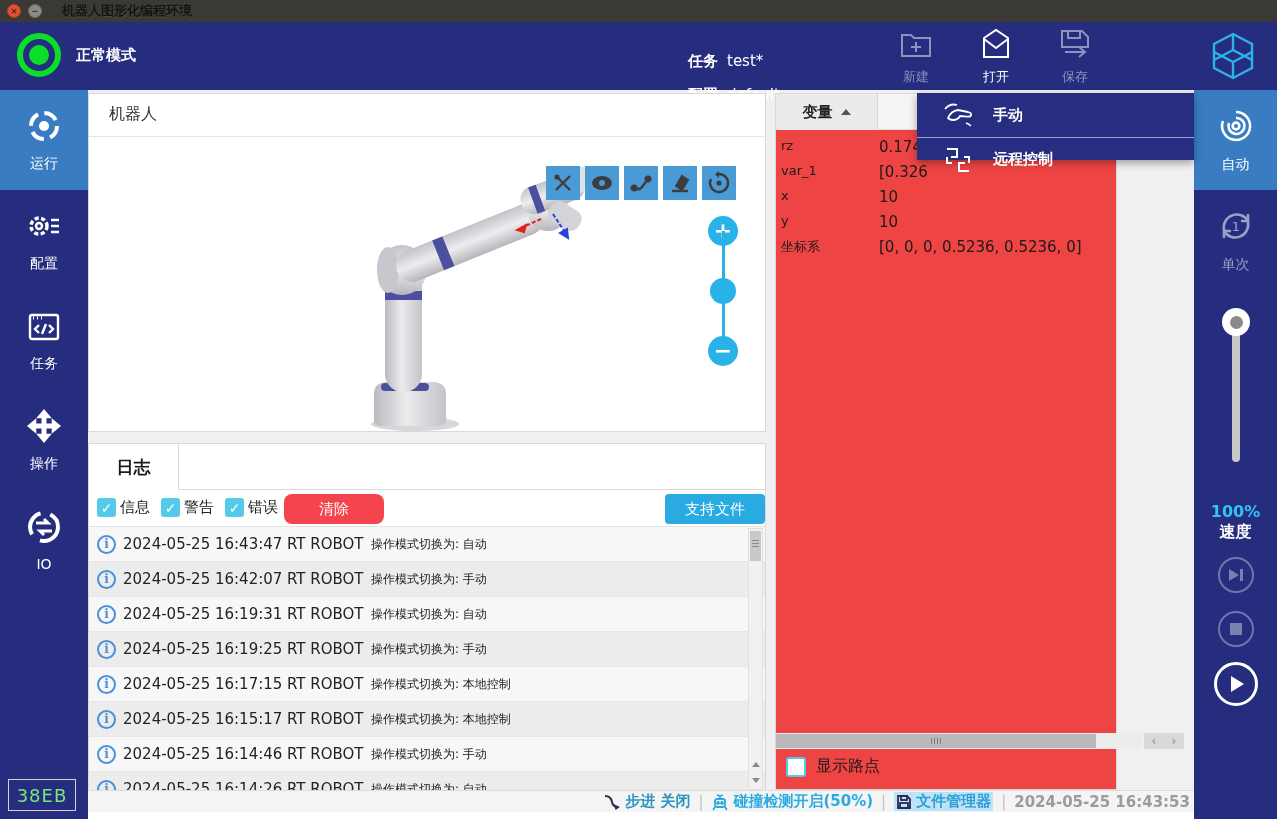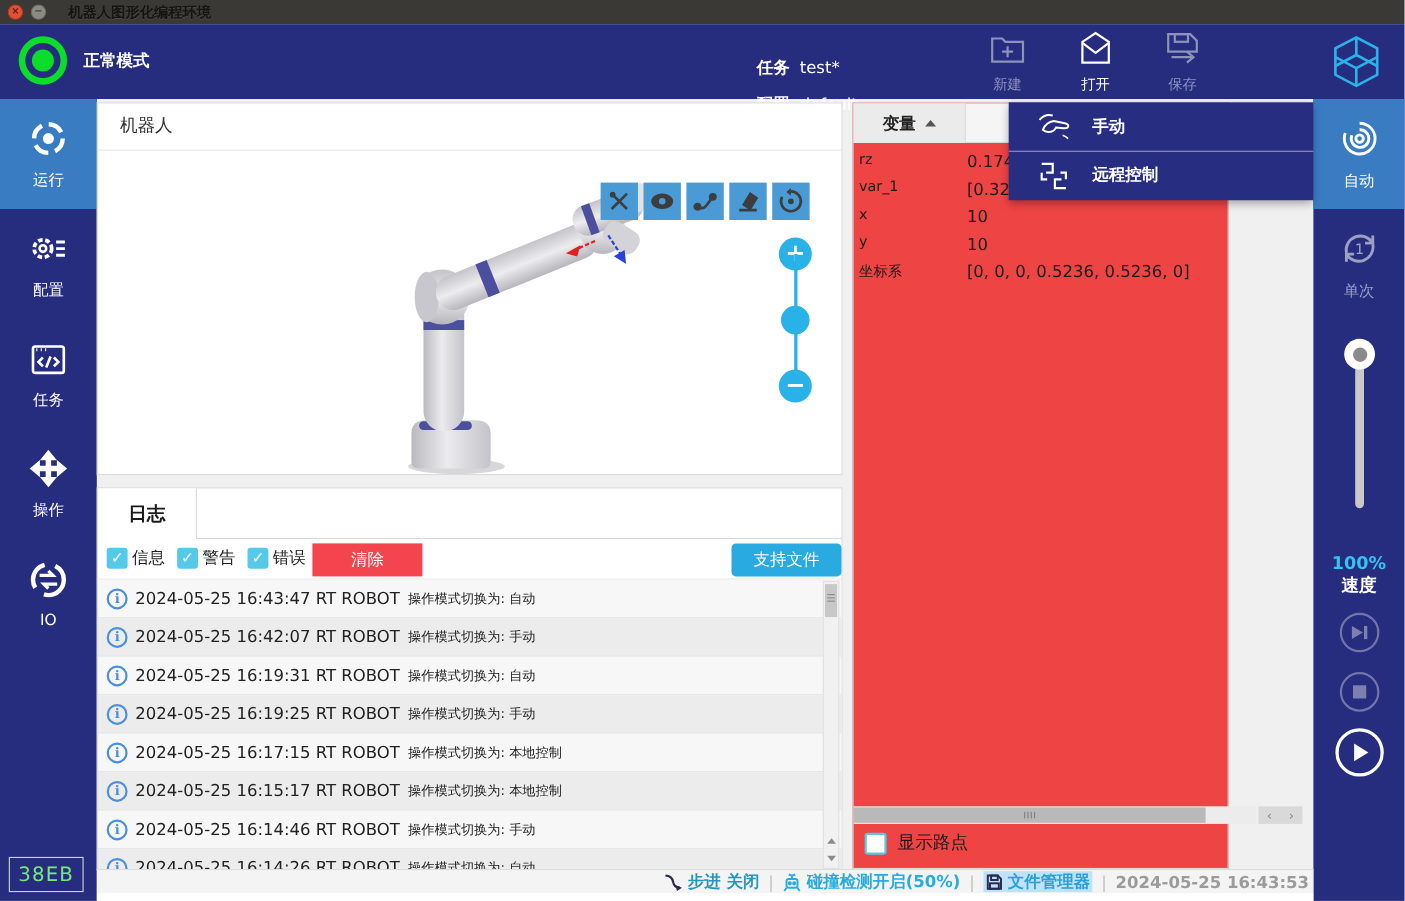--- a/index.html
+++ b/index.html
@@ -63,21 +63,21 @@
 
   
   .log-tabs { position:absolute; left:88px; top:443px; width:678px; height:47px; background:#fff; border:1px solid #d9d9d9; border-bottom:1px solid #d9d9d9; }
   .tab { position:absolute; top:0; height:47px; width:90px; display:flex; align-items:center; justify-content:center; font-size:17px; cursor:pointer; border-right:1px solid #d9d9d9; background:#fff; }
   .tab.active { color:#1a1a1a; font-weight:bold; }
   .tab.inactive { color:#bdbdbd; font-weight:bold; }
   .filter-row { position:absolute; left:88px; top:490px; width:678px; height:37px; background:#fff; border-left:1px solid #d9d9d9; border-right:1px solid #d9d9d9; border-bottom:1px solid #e3e3e3; }
   .chk-group { position:absolute; top:8px; display:flex; align-items:center; gap:4px; cursor:pointer; }
   .chk { width:19px; height:19px; border-radius:3px; background:#55c9ea; color:#fff; font-size:14px; display:flex; align-items:center; justify-content:center; }
   .chk-lbl { font-size:15px; color:#222; }
-  .btn-clear { position:absolute; left:195px; top:4px; width:100px; height:30px; background:#f4454e; color:#fff; font-size:15px; border:none; border-radius:0; cursor:pointer; font-family:inherit; }
+  .btn-clear { position:absolute; left:195px; top:4px; width:100px; height:30px; background:#f4454e; color:#fff; font-size:15px; border:none; border-radius:8px; cursor:pointer; font-family:inherit; }
   .btn-support { position:absolute; left:576px; top:4px; width:100px; height:30px; background:#29abe2; color:#fff; font-size:15px; border:none; border-radius:4px; cursor:pointer; font-family:inherit; }
   .log-list { position:absolute; left:88px; top:527px; width:678px; height:264px; background:#fff; overflow:hidden; border-left:1px solid #d9d9d9; border-right:1px solid #d9d9d9; }
   .log-row { position:relative; width:100%; height:35px; display:flex; align-items:center; border-bottom:1px solid #e6e6e6; }
   .log-row:nth-child(odd) { background:#f7f7f7; }
   .log-row:nth-child(even) { background:#ececec; }
   .info-ic { position:absolute; left:8px; width:19px; height:19px; border:2px solid #4a90d9; border-radius:50%; color:#4a90d9; font-size:12px; font-weight:bold; display:flex; align-items:center; justify-content:center; font-family:"DejaVu Serif","Liberation Serif",serif; }
   .log-time { position:absolute; left:34px; font-size:15px; color:#222; }
   .log-src  { position:absolute; left:198px; font-size:15px; color:#222; }
   .log-msg  { position:absolute; left:282px; font-size:12px; color:#222; }
   .log-vscroll { position:absolute; left:748px; top:528px; width:15px; height:262px; background:#f1f1f1; border:1px solid #e0e0e0; }
@@ -98,21 +98,21 @@
   .vars-hscroll { position:absolute; left:0; top:639px; width:366px; height:16px; background:#ececec; }
   .vars-hthumb { position:absolute; left:0; top:1px; width:320px; height:14px; background:#b9b9b9; }
   .vars-hthumb:before { content:""; position:absolute; left:158px; top:4px; width:1px; height:6px; background:#7d7d7d; box-shadow:3px 0 0 #7d7d7d, -3px 0 0 #7d7d7d, 6px 0 0 #7d7d7d; }
   .hs-btns { position:absolute; left:368px; top:639px; width:40px; height:16px; background:#d9d9d9; display:flex; }
   .hs-btn { width:20px; height:16px; display:flex; align-items:center; justify-content:center; color:#8a8a8a; font-size:12px; cursor:pointer; }
   .waypoint-row { position:absolute; left:10px; top:662px; display:flex; align-items:center; gap:10px; cursor:pointer; }
   .chk-empty { width:20px; height:20px; border:2px solid #55c9ea; border-radius:3px; background:#fff; }
   .waypoint-lbl { font-size:16px; color:#1a1a1a; }
 
   
-  .dropdown { position:absolute; left:917px; top:93px; width:277px; height:89px; background:#272d80; box-shadow:0 3px 8px rgba(0,0,0,0.35); z-index:50; }
+  .dropdown { position:absolute; left:917px; top:93px; width:277px; height:67px; background:#272d80; box-shadow:0 3px 8px rgba(0,0,0,0.35); z-index:50; }
   .dd-item { width:100%; height:44px; display:flex; align-items:center; cursor:pointer; }
   .dd-item + .dd-item { border-top:1px solid rgba(255,255,255,0.55); }
   .dd-ic { margin-left:24px; width:34px; display:flex; justify-content:center; }
   .dd-lbl { color:#fff; font-size:15px; font-weight:bold; margin-left:18px; }
 
   
   .statusbar { position:absolute; left:88px; top:790px; width:1106px; height:22px; background:#f4f4f4; border-top:1px solid #ddd; display:flex; align-items:center; justify-content:flex-end; gap:8px; padding-right:4px; font-size:15px; }
   .sb-sep { color:#c0c0c0; font-weight:normal; }
   .st-step { color:#2596be; font-weight:bold; display:flex; align-items:center; gap:4px; }
   .st-coll { color:#29abe2; font-weight:bold; display:flex; align-items:center; gap:4px; }

